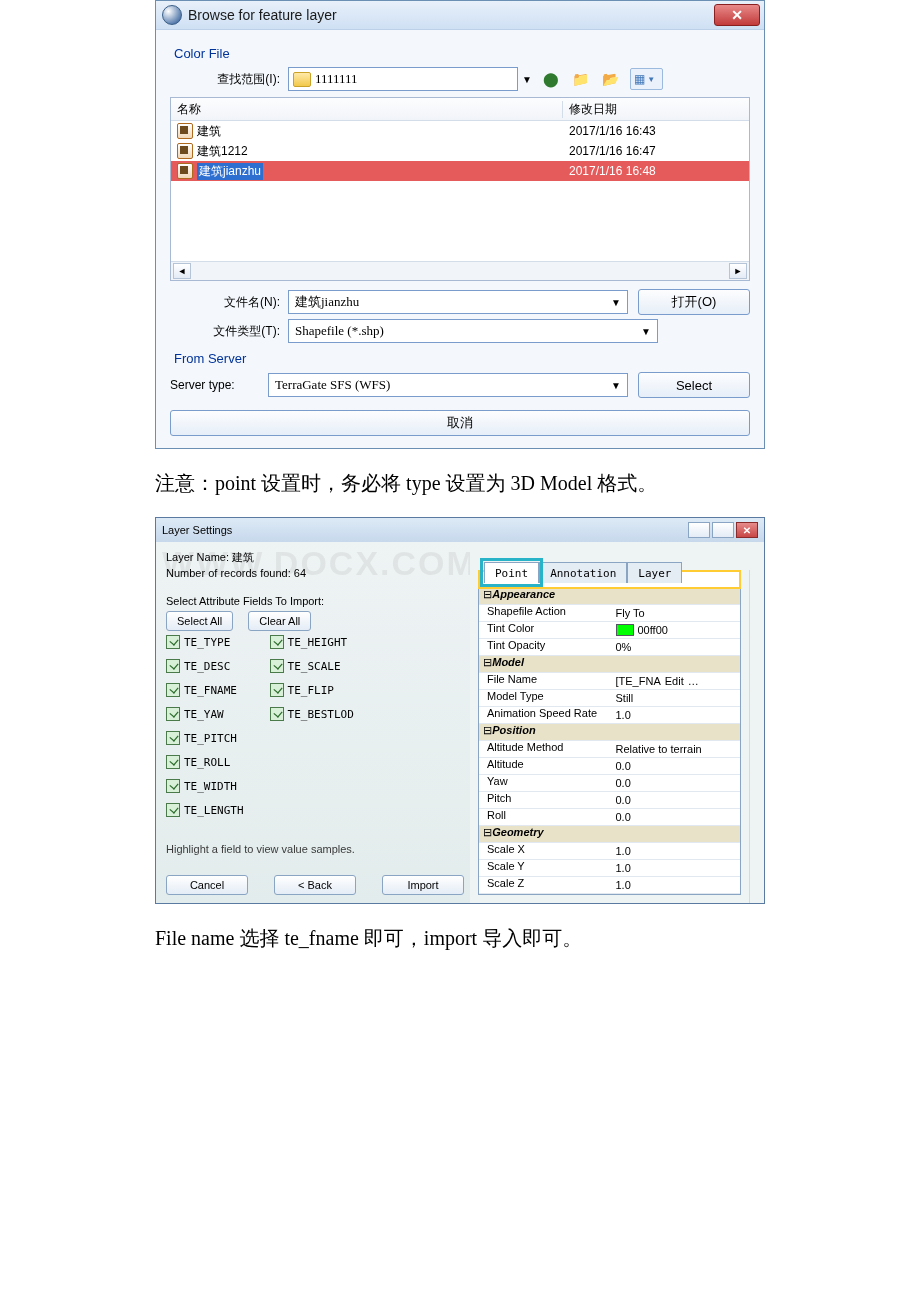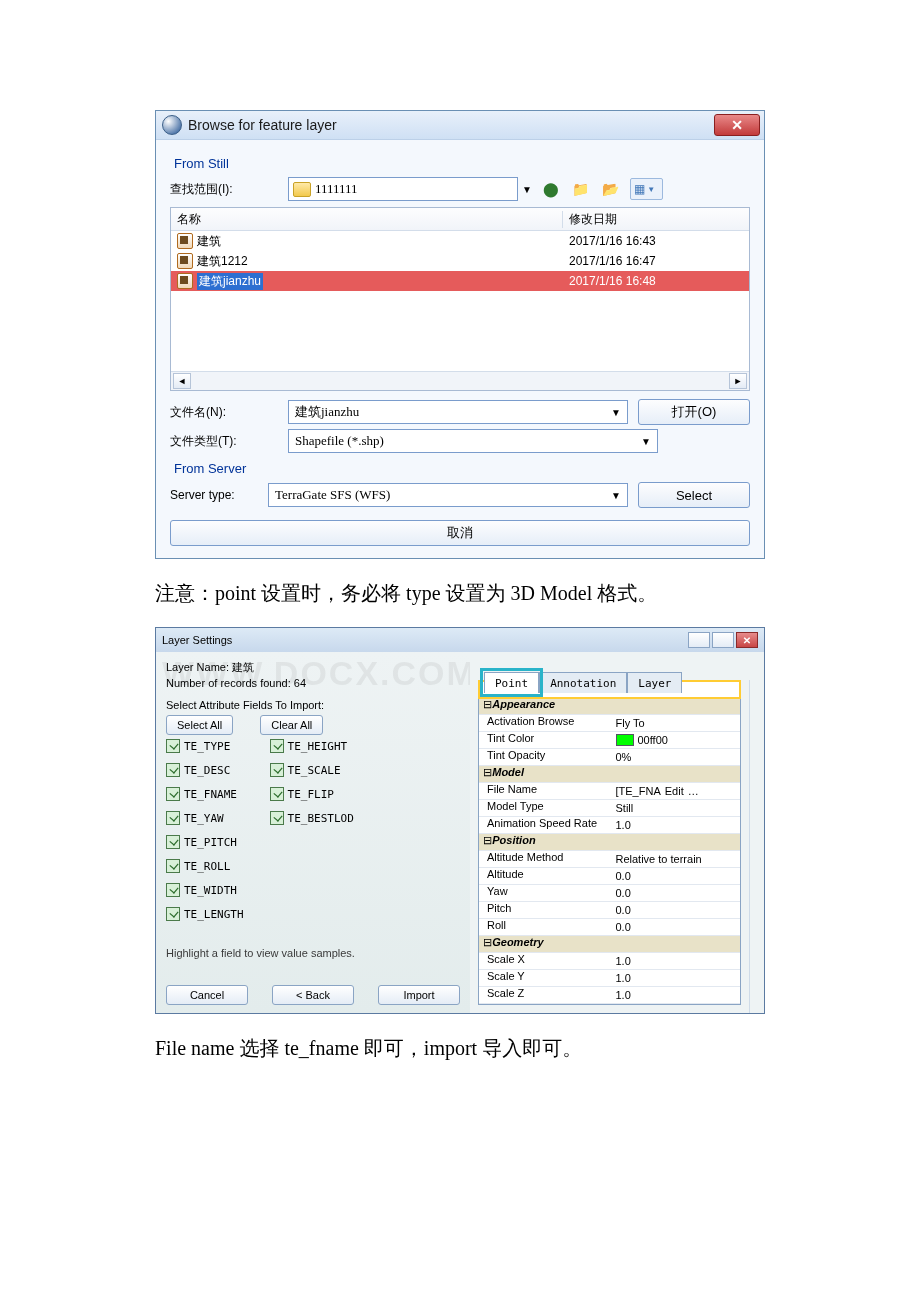--- a/index.html
+++ b/index.html
@@ -6,21 +6,21 @@
   .doc-body{padding:0 155px}
   
   .dlg{border:1px solid #6a8fb3;background:linear-gradient(#e9f2fb,#dde9f7);}
   .titlebar{height:28px;display:flex;align-items:center;padding:0 0 0 6px;background:linear-gradient(#e8f0fa,#cfe0f4);border-bottom:1px solid #bcd0e8;position:relative}
   .titlebar .ico{width:18px;height:18px;border:1px solid #3b5f88;border-radius:50%;background:radial-gradient(circle at 30% 30%,#fff,#1a4d8f);margin-right:6px}
   .titlebar .txt{font-size:14px;color:#1a1a1a}
   .closebtn{position:absolute;right:4px;top:3px;width:44px;height:20px;border-radius:3px;background:linear-gradient(#e98989,#c23a3a);border:1px solid #8a1f1f;color:#fff;display:flex;align-items:center;justify-content:center;font-weight:bold;font-size:14px}
   .dlg-body{padding:8px 14px 12px 14px;background:#f4f8fd}
   .section-lbl{font-size:13px;color:#003399;margin:8px 0 6px 4px}
   .form-row{display:flex;align-items:center;margin:4px 0}
-  .form-row .lbl{width:110px;padding-right:8px}
+  .form-row .lbl{width:110px;text-align:right;padding-right:8px}
   .combo{flex:1;height:22px;border:1px solid #7a9ccc;background:#fff;display:flex;align-items:center;padding:0 4px;font-family:SimSun,serif;font-size:13px}
   .combo .folder{width:16px;height:13px;background:linear-gradient(#ffe9a8,#f2c94c);border:1px solid #c9a227;border-radius:2px;margin-right:4px}
   .toolbar{display:flex;align-items:center;gap:8px;margin-left:8px}
   .tb-ico{width:20px;height:20px;display:flex;align-items:center;justify-content:center;border:1px solid transparent;border-radius:2px}
   .tb-back{color:#2f7a2f;font-size:14px}
   .tb-up{color:#2f7a2f;font-size:14px}
   .tb-new{color:#c29b1f;font-size:14px}
   .tb-view{color:#4177b8;border:1px solid #9cb9de;background:#eaf1fb;width:28px;justify-content:flex-start;padding-left:3px;gap:2px}
   .tb-view .arrow{font-size:8px}
   .filelist{border:1px solid #a8bad3;background:#fff;margin-top:6px}
@@ -44,28 +44,28 @@
   .para{font-family:"Songti SC",SimSun,serif;font-size:20px;margin:18px 0;line-height:1.6}
   
   .dlg2{border:1px solid #5b7aa1;background:#e6efef;font-size:11px}
   .dlg2 .titlebar2{height:24px;background:linear-gradient(#ddeaf6,#c7d8ec);display:flex;align-items:center;padding:0 6px;position:relative}
   .dlg2 .titlebar2 .wbtn{width:20px;height:14px;border:1px solid #8aa4c4;background:linear-gradient(#fff,#e4ecf6);margin-left:2px}
   .dlg2 .titlebar2 .wclose{background:linear-gradient(#e78b8b,#c84646);border-color:#8a2a2a;color:#fff;display:flex;align-items:center;justify-content:center;font-size:10px;font-weight:bold}
   .dlg2-body{display:flex}
   .panelL{flex:1;padding:6px 10px;background:linear-gradient(#eef3f4,#e3ecec);position:relative;min-height:290px}
   .watermark{position:absolute;left:6px;top:2px;font-size:34px;font-weight:bold;letter-spacing:2px;color:rgba(0,0,0,0.06);font-family:Arial,sans-serif;white-space:nowrap;pointer-events:none}
   .panelL .row{margin:2px 0}
-  .mini-btn{height:18px;border:1px solid #8aa4c4;background:linear-gradient(#fff,#e4ecf6);border-radius:3px;padding:0 10px;font-size:11px;display:inline-flex;align-items:center;justify-content:center;margin-right:24px}
+  .mini-btn{height:18px;border:1px solid #8aa4c4;background:linear-gradient(#fff,#e4ecf6);border-radius:3px;padding:0 10px;font-size:11px;display:inline-flex;align-items:center;justify-content:center;margin-right:12px}
   .chk-grid{display:flex;gap:26px;margin-top:4px}
   .chk-col{display:flex;flex-direction:column;gap:10px}
   .chk{display:flex;align-items:center;gap:4px;font-family:Consolas,monospace;font-size:11px}
   .chk .box{width:12px;height:12px;border:1px solid #4a7a4a;background:#d8f0d8;position:relative}
   .chk .box::after{content:"";position:absolute;left:2px;top:-1px;width:8px;height:10px;border-right:2px solid #2b6b2b;border-bottom:2px solid #2b6b2b;transform:rotate(40deg) scale(.6)}
   .hint{font-size:11px;color:#3a3a3a;margin-top:26px}
-  .panelL .botbtns{position:absolute;left:10px;bottom:8px;display:flex;}
+  .panelL .botbtns{position:absolute;left:10px;bottom:8px;display:flex;gap:14px}
   .panelR{flex:1;background:#eef3f4;position:relative;padding-top:28px}
   .tabs{position:absolute;left:14px;top:20px;display:flex}
   .tab{border:1px solid #8aa4c4;border-bottom:none;background:#e4ecf4;padding:2px 10px;font-family:Consolas,monospace;font-size:11px;height:16px;display:flex;align-items:center}
   .tab.active{background:#fff;position:relative;z-index:2}
   .tab.hl{outline:3px solid #29b3c9;outline-offset:1px}
   .propgrid{border:1px solid #8aa4c4;background:#fff;margin:0 8px 8px 8px}
   .propgrid .prow{display:flex;height:16px;border-bottom:1px solid #e2e8f0;font-size:11px}
   .propgrid .prow .pk{flex:1;padding-left:8px}
   .propgrid .prow .pv{flex:1;padding-left:4px;display:flex;align-items:center;gap:4px}
   .propgrid .grp{background:#e8e2c8;font-style:italic;font-weight:bold;padding-left:4px}
@@ -73,28 +73,28 @@
   .propgrid .prow.hl{outline:2px solid #ffcc33;outline-offset:-1px}
   .swatch{width:16px;height:10px;border:1px solid #556;}\
   .editbtn{border:1px solid #888;background:#f0f0f0;font-size:9px;padding:0 4px;height:12px;display:inline-flex;align-items:center}
   .scroll-v-hint{width:14px;background:#eef3f4;border-left:1px solid #cfdbe8}
 </style>
 </head>
 <body>
 
 <div class="doc-body">
 
-<div class="dlg" style="margin-top:110px">
+<div class="dlg" style="">
   <div class="titlebar">
     <div class="ico"></div>
     <div class="txt">Browse for feature layer</div>
     <div class="closebtn">✕</div>
   </div>
   <div class="dlg-body">
-    <div class="section-lbl">From Still</div>
+    <div class="section-lbl">Color File</div>
 
     <div class="form-row">
       <div class="lbl">查找范围(I):</div>
       <div class="combo" style="max-width:220px">
         <span class="folder"></span>
         <span>1111111</span>
       </div>
       <span style="font-size:10px;margin-left:4px">▼</span>
       <div class="toolbar">
         <div class="tb-ico tb-back">⬤</div>
@@ -182,21 +182,21 @@
       <div class="wbtn"></div>
       <div class="wbtn wclose">✕</div>
     </div>
   </div>
   <div class="dlg2-body">
 
     <div class="panelL">
       <div class="watermark">WWW.DOCX.COM</div>
       <div class="row"><span>Layer Name:</span> <span>建筑</span></div>
       <div class="row"><span>Number of records found:</span> <span>64</span></div>
-      <div class="row" style="margin-top:10px">Select Attribute Fields To Import:</div>
+      <div class="row" style="margin-top:16px">Select Attribute Fields To Import:</div>
       <div class="row" style="margin-top:4px">
         <span class="mini-btn">Select All</span>
         <span class="mini-btn">Clear All</span>
       </div>
       <div class="chk-grid">
         <div class="chk-col" id="fieldsL">
               <div class="chk">
                 <span class="box"></span>
                 <span>TE_TYPE</span>
               </div>
@@ -263,21 +263,21 @@
         <div class="tab">Layer</div>
       </div>
       <div style="display:flex">
       <div class="propgrid" style="flex:1">
         <div class="prow hl">
                 <div class="pk">Type</div>
                 <div class="pv">3D Model</div>
               </div>
         <div class="prow grp">Appearance</div>
         <div class="prow">
-                <div class="pk">Activation Browse</div>
+                <div class="pk">Shapefile Action</div>
                 <div class="pv">Fly To</div>
               </div>
         <div class="prow">
                 <div class="pk">Tint Color</div>
                 <div class="pv">
                   <span class="swatch" style="background:#00ff00"></span>
                   <span>00ff00</span>
                 </div>
               </div>
         <div class="prow">

